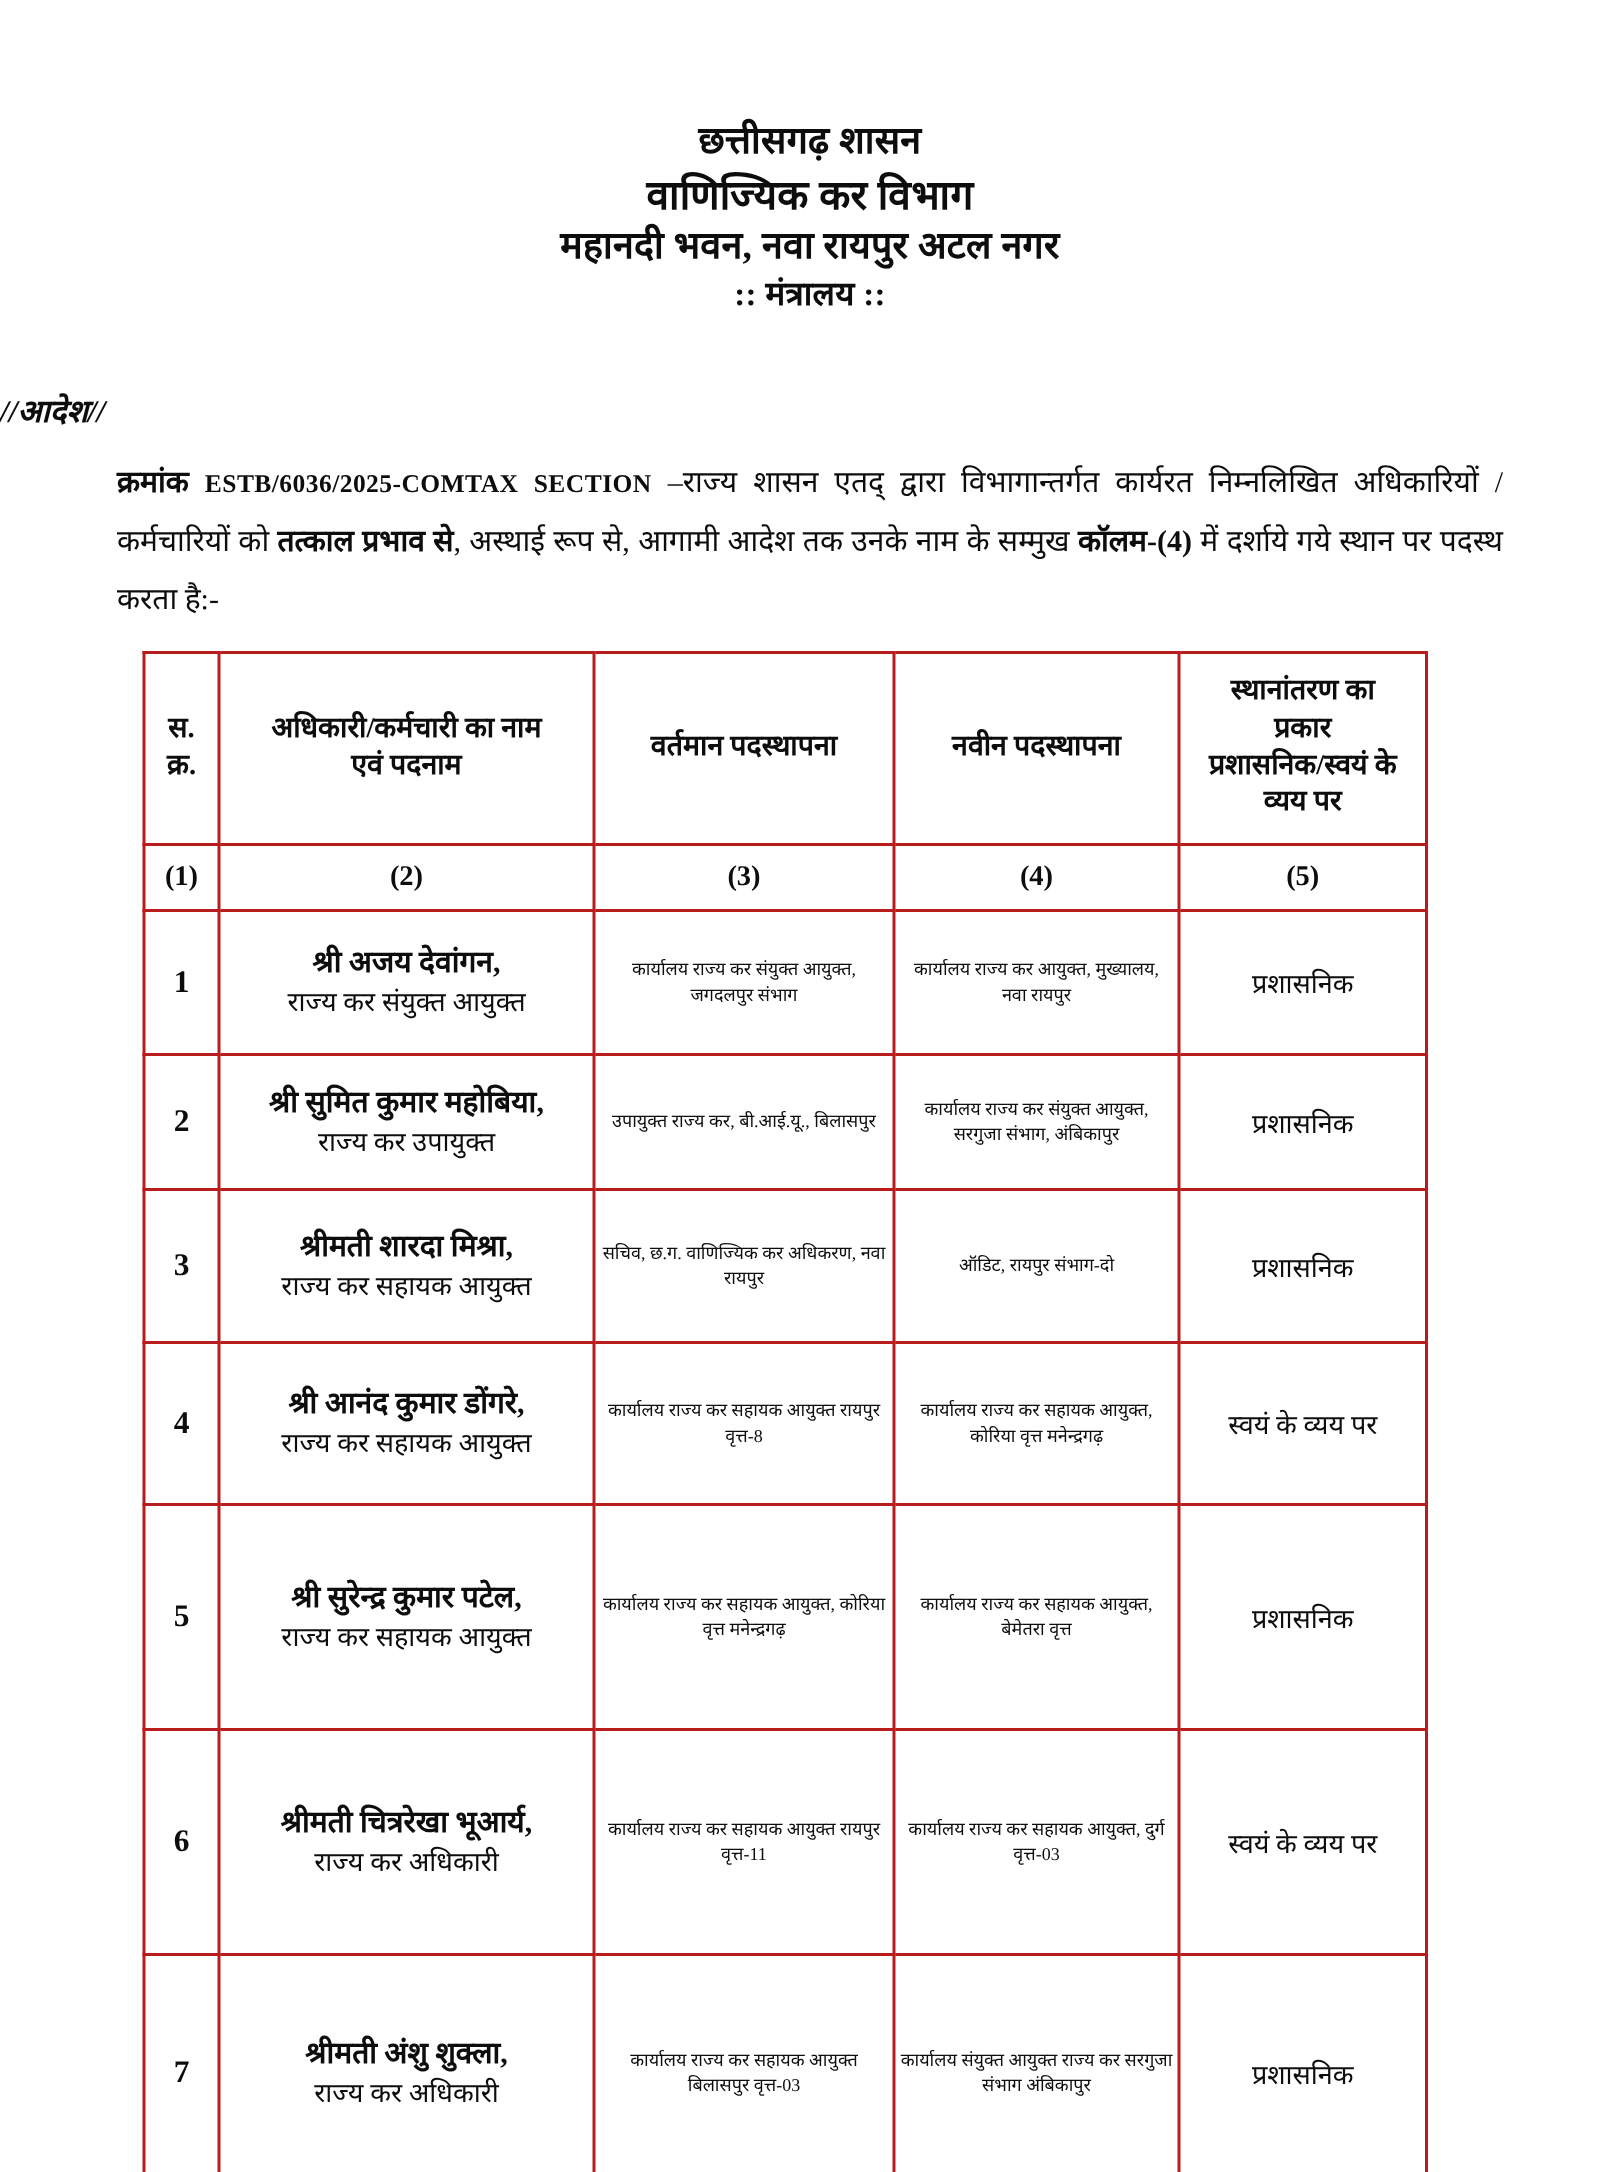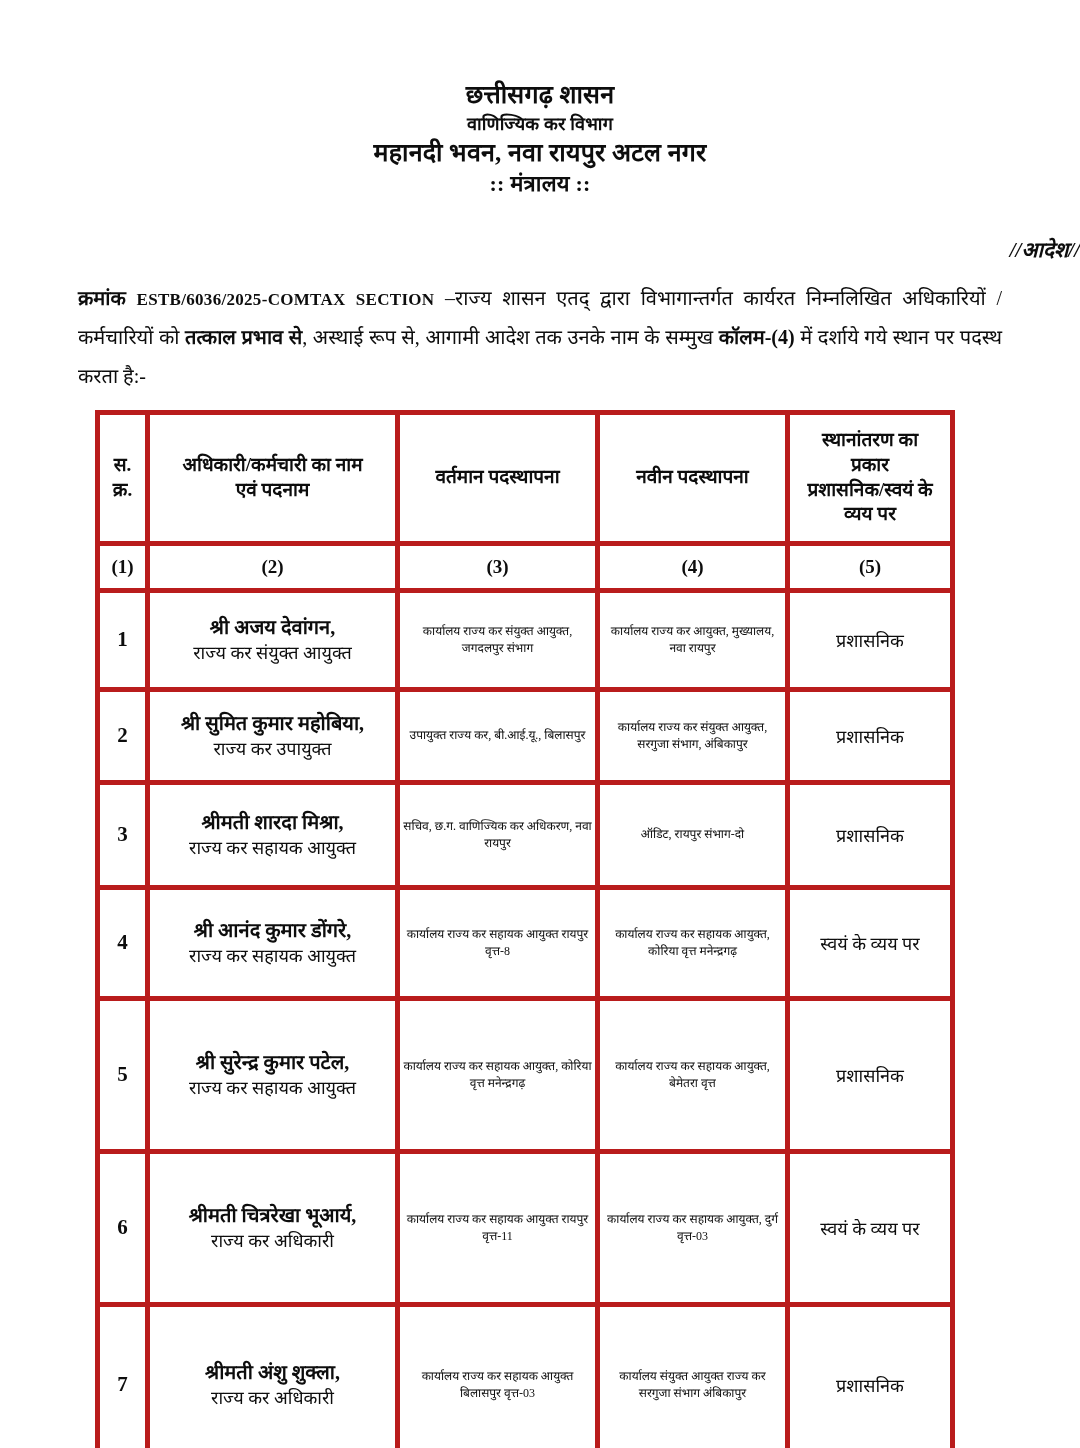--- a/index.html
+++ b/index.html
@@ -28,27 +28,27 @@
     text-align: center;
     padding-top: 58px;
     line-height: 1.34;
     margin-top: 20px;
   }
   .letterhead .ln {
     font-weight: bold;
     letter-spacing: 0.2px;
   }
   .lh1 { font-size: 25px; }
-  .lh2 { font-size: 18px; }
+  .lh2 { font-size: 27px; }
   .lh3 { font-size: 22px; }
   .lh4 { font-size: 25px; }
 
   .aadesh {
-    text-align: right;
-    margin-top: 36px;
+    text-align: left;
+    margin-top: 48px;
     font-size: 21px;
     font-weight: bold;
     font-style: italic;
   }
 
   .dateline {
     text-align: right;
     margin-top: 22px;
     padding-right: 100px;
     font-size: 21px;
@@ -76,21 +76,21 @@
   .tbl-wrap {
     margin: 14px 95px 0 95px;
   }
   table.order {
     width: 855px;
     border-collapse: collapse;
     table-layout: fixed;
   }
   table.order th,
   table.order td {
-    border: 5px solid #b91c1c;
+    border: 2px solid #b91c1c;
     text-align: center;
     vertical-align: middle;
     padding: 4px 3px;
   }
   table.order col.c1 { width: 50px; }
   table.order col.c2 { width: 250px; }
   table.order col.c3 { width: 200px; }
   table.order col.c4 { width: 190px; }
   table.order col.c5 { width: 165px; }
 

